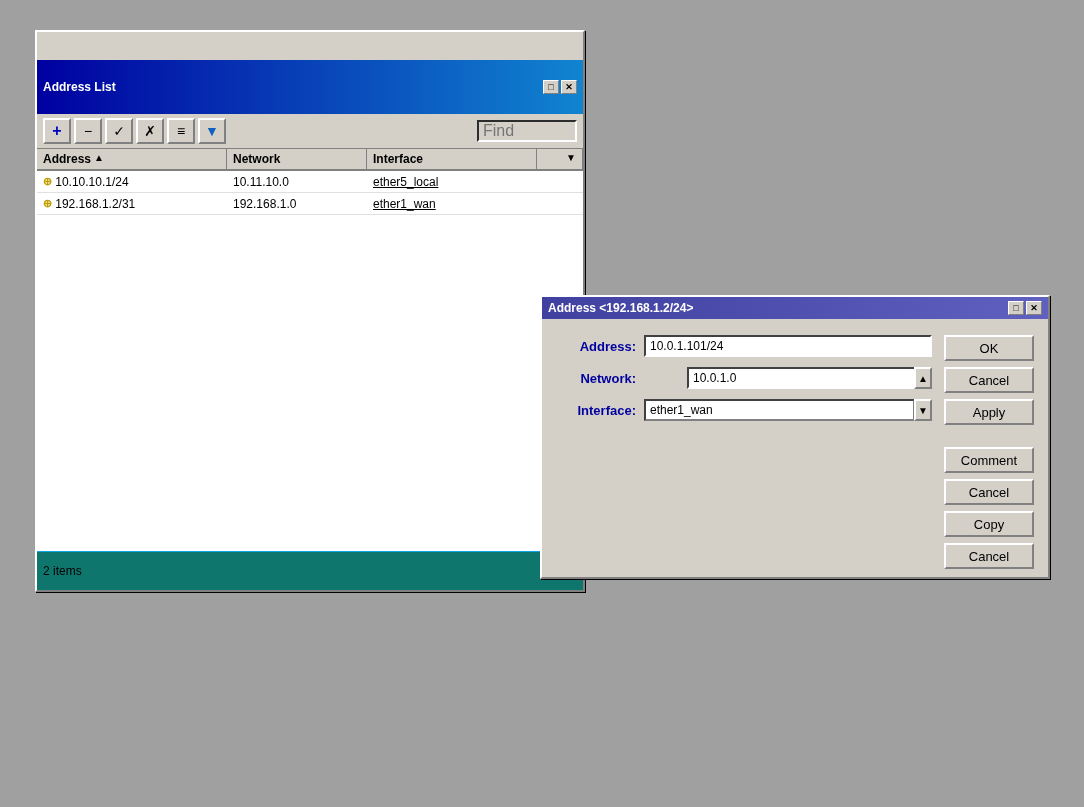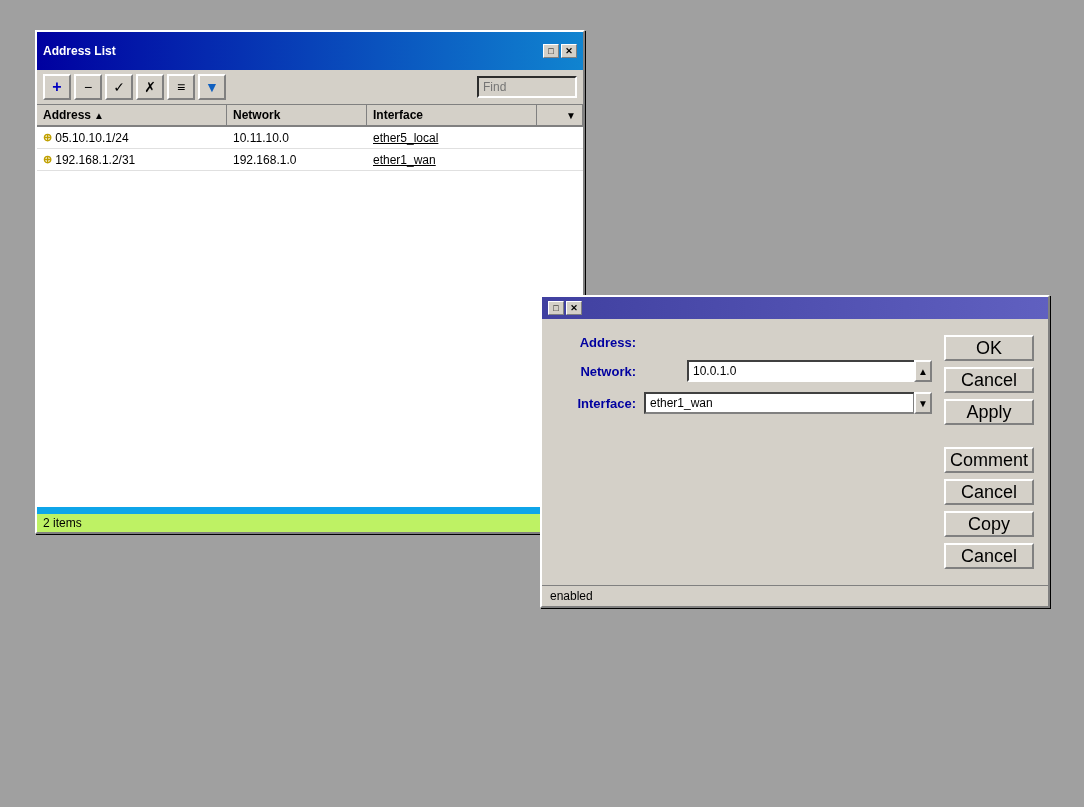--- a/index.html
+++ b/index.html
@@ -23,27 +23,28 @@
       background: #d4d0c8;
       border: 2px solid #ffffff;
       border-right-color: #808080;
       border-bottom-color: #808080;
       box-shadow: 1px 1px 0 #000;
     }
 
     .window-titlebar {
       background: linear-gradient(to right, #0000a0, #1084d0);
       color: white;
-      padding: 12px 6px;
+      padding: 20px 6px;
       display: flex;
       align-items: center;
       justify-content: space-between;
       font-size: 12px;
       font-weight: bold;
       user-select: none;
+      margin-top: 28px;
     }
 
     .titlebar-title {
       flex: 1;
     }
 
     .titlebar-buttons {
       display: flex;
       gap: 2px;
     }
@@ -91,42 +92,42 @@
     .toolbar-btn.blue-plus { color: #0000c0; font-weight: bold; font-size: 16px; }
     .toolbar-separator { flex: 1; }
 
     .find-box {
       width: 100px;
       height: 22px;
       border: 2px inset #d4d0c8;
       border-color: #808080 #ffffff #ffffff #808080;
       background: #d4d0c8;
       padding: 2px 4px;
-      font-size: 12px;
+      font-size: 16px;
       color: #666;
     }
 
     .table-container {
       background: #ffffff;
       overflow: hidden;
     }
 
     .table-header {
       display: flex;
       background: #d4d0c8;
       border-bottom: 2px solid #808080;
     }
 
     .th {
       padding: 3px 6px;
       font-size: 12px;
       font-weight: bold;
       border-right: 1px solid #808080;
       display: flex;
-      align-items: center;
+      align-items: flex-start;
       gap: 3px;
       cursor: pointer;
     }
 
     .th.address-col { width: 190px; }
     .th.network-col { width: 140px; }
     .th.interface-col { width: 170px; }
     .th.extra-col { flex: 1; }
 
     .sort-arrow { font-size: 10px; }
@@ -156,23 +157,23 @@
     .td.interface-col { width: 170px; text-decoration: underline; }
     .td.extra-col { flex: 1; }
 
     .row-icon {
       color: #c0a000;
       font-size: 11px;
       font-weight: bold;
     }
 
     .status-bar {
-      background: #bef264;
-      border-top: 7px solid #0ea5e9;
-      padding: 2px 6px;
+      background: #0f766e;
+      border-top: 1px solid #0ea5e9;
+      padding: 12px 6px;
       font-size: 12px;
     }
 
     
     .address-detail-window {
       position: absolute;
       top: 295px;
       left: 540px;
       width: 510px;
       background: #d4d0c8;
@@ -281,21 +282,21 @@
       width: 90px;
     }
 
     .detail-btn {
       width: 90px;
       height: 26px;
       background: #d4d0c8;
       border: 2px solid #ffffff;
       border-right-color: #808080;
       border-bottom-color: #808080;
-      font-size: 18px;
+      font-size: 13px;
       font-family: 'Arial', sans-serif;
       cursor: pointer;
       display: flex;
       align-items: center;
       justify-content: center;
     }
 
     .detail-status-bar {
       background: #d4d0c8;
       border-top: 1px solid #808080;
@@ -340,21 +341,21 @@
         <span>Interface</span>
       </div>
       <div class="th extra-col">
         <span class="dropdown-arrow">▼</span>
       </div>
     </div>
     <div class="table-body">
       <div class="table-row">
         <div class="td address-col">
           <span class="row-icon">⊕</span>
-          <span>05.10.10.1/24</span>
+          <span>10.10.10.1/24</span>
         </div>
         <div class="td network-col">10.11.10.0</div>
         <div class="td interface-col">ether5_local</div>
         <div class="td extra-col"></div>
       </div>
       <div class="table-row">
         <div class="td address-col">
           <span class="row-icon">⊕</span>
           <span>192.168.1.2/31</span>
         </div>
@@ -365,31 +366,33 @@
     </div>
   </div>
 
   <div class="status-bar">
     <span>2 items</span>
   </div>
 </div>
 
 <div class="address-detail-window">
   <div class="detail-titlebar">
+    <span class="titlebar-title">Address &lt;192.168.1.2/24&gt;</span>
     <div class="titlebar-buttons">
       <div class="titlebar-btn">□</div>
       <div class="titlebar-btn">✕</div>
     </div>
   </div>
 
   <div class="detail-body">
     <div class="detail-fields">
 
       <div class="field-row">
         <span class="field-label">Address:</span>
+        <input class="field-input" type="text" value="10.0.1.101/24" style="">
       </div>
 
       <div class="field-row">
         <span class="field-label">Network:</span>
         <div class="field-with-btn">
           <input class="field-input" type="text" value="10.0.1.0" style="flex: 1 1 0%; border-right: none; margin-left: 43px;">
           <div class="field-btn">▲</div>
         </div>
       </div>
 
@@ -409,16 +412,13 @@
       <button class="detail-btn">Cancel</button>
       <button class="detail-btn">Apply</button>
       <div style="height:10px;"></div>
       <button class="detail-btn">Comment</button>
       <button class="detail-btn">Cancel</button>
       <button class="detail-btn">Copy</button>
       <button class="detail-btn">Cancel</button>
     </div>
   </div>
 
-  <div class="detail-status-bar">
-    <span>enabled</span>
-  </div>
 </div>
 
 </body></html>

